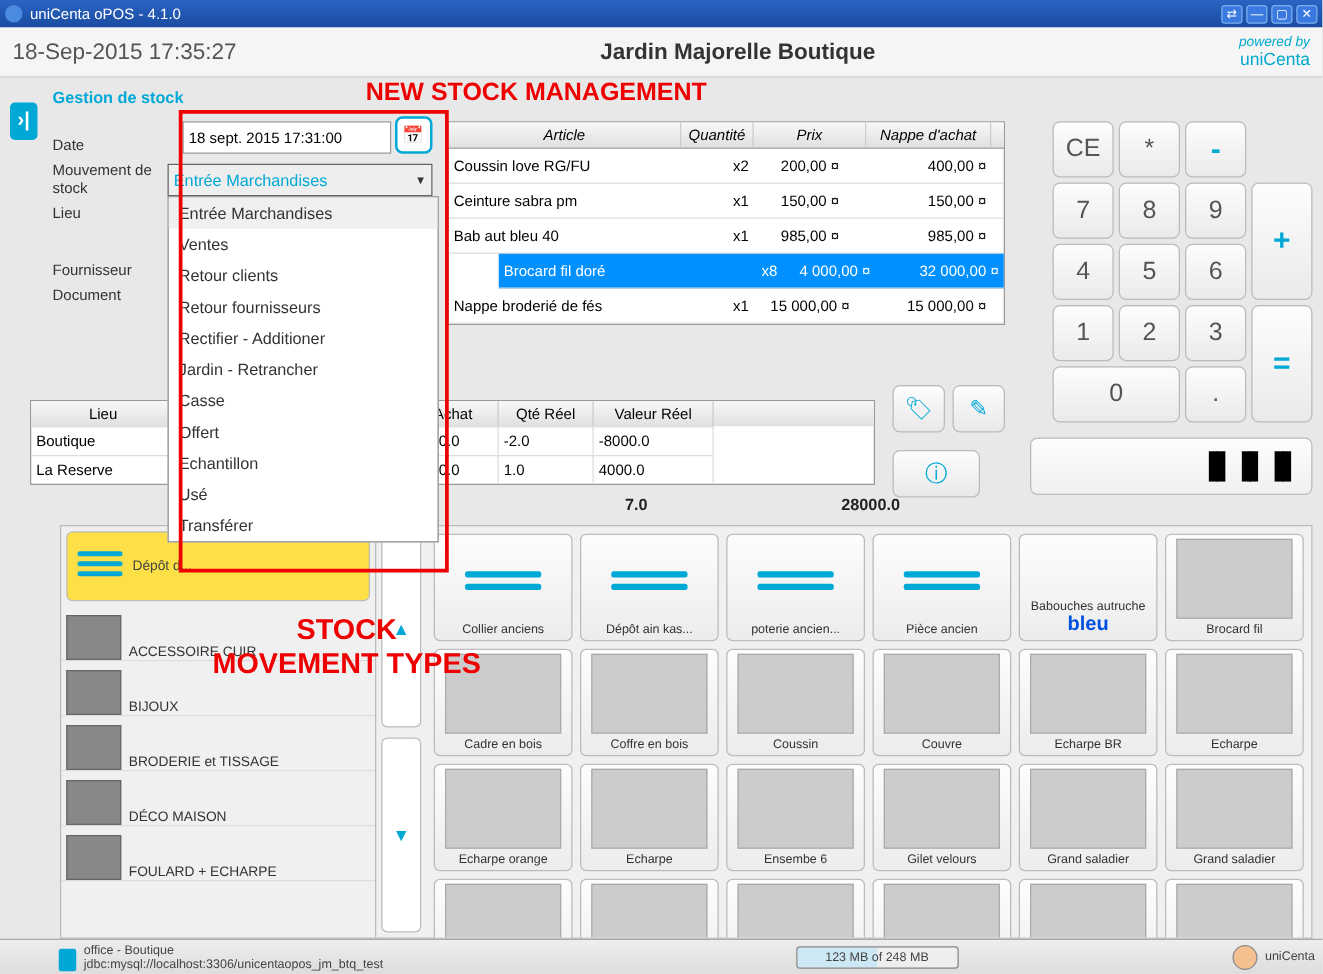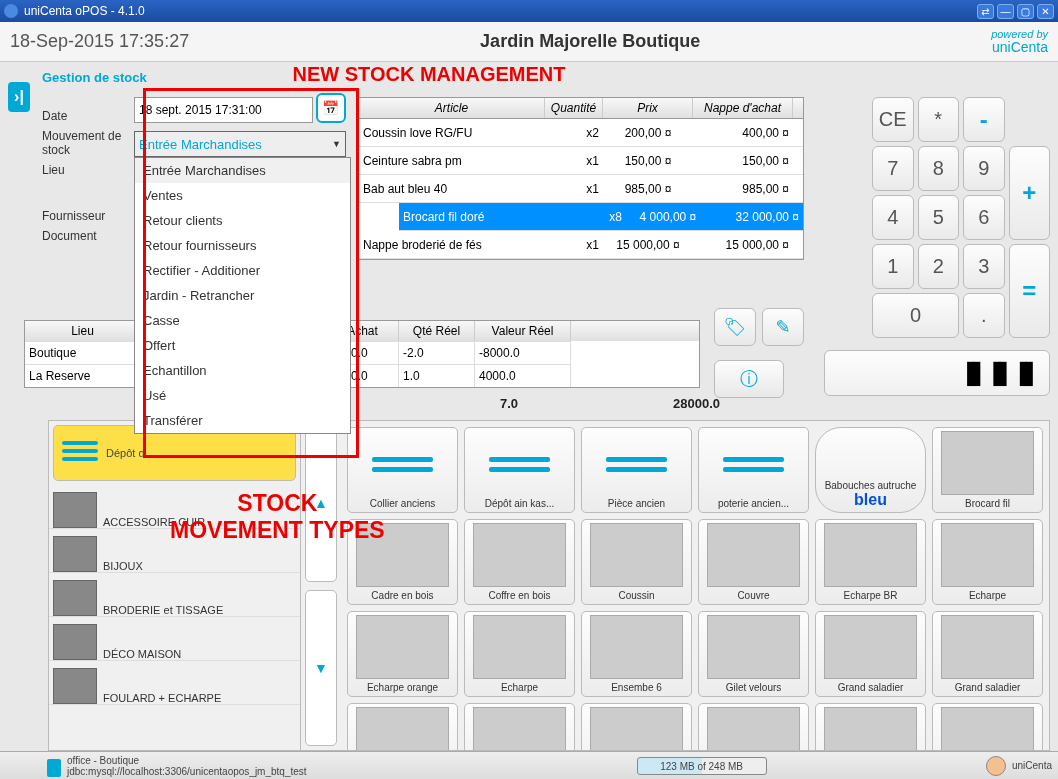--- a/index.html
+++ b/index.html
@@ -20,21 +20,21 @@
 
 
 .main { display: flex; padding: 4px 8px; gap: 6px; position: relative; }
 
 .collapse-handle { width: 22px; height: 30px; background: #00a8d6; border-radius: 4px; display: flex; align-items: center; justify-content: center; color: #fff; font-weight: bold; margin-top: 16px; }
 
 .form-area { width: 310px; }
 .section-title { color: #00a8d6; font-weight: bold; font-size: 13px; padding: 4px 0 8px 6px; }
 .form-row { display: flex; align-items: flex-end; margin-bottom: 6px; }
 .form-row label { width: 98px; font-size: 12px; color: #333; padding-left: 6px; }
-.form-row input, .form-row select { flex: 1; height: 26px; border: 1px solid #999; background: #fff; font-size: 12px; padding: 0 4px; }
+.form-row input, .form-row select { flex: 1; height: 26px; border: 1px solid #999; background: #fff; font-size: 12px; padding: 0 4px; margin-left: 12px; }
 .date-btn { width: 30px; height: 30px; border: 2px solid #00a8d6; border-radius: 6px; background: #fff; margin-left: 3px; display: flex; align-items: center; justify-content: center; color: #00a8d6; font-size: 14px; }
 
 
 .dropdown-wrap { position: relative; flex: 1; }
 .dropdown-sel { height: 26px; border: 1px solid #666; background: #eee; display: flex; align-items: center; padding: 0 4px; font-size: 13px; color: #00a8d6; }
 .dropdown-sel .arrow { margin-left: auto; font-size: 9px; color: #333; }
 .dropdown-list { position: absolute; top: 26px; left: 0; right: -5px; background: #fff; border: 1px solid #888; z-index: 100; }
 .dropdown-list div { padding: 5px 8px; font-size: 13px; color: #333; }
 .dropdown-list div.sel { background: #f0f0f0; }
 
@@ -47,21 +47,21 @@
 .items-table .thead div { padding: 3px 4px; border-right: 1px solid #ccc; text-align: center; font-style: italic; }
 .items-table .row { display: flex; border-bottom: 1px solid #ddd; height: 28px; align-items: center; }
 .items-table .row.sel { background: #0090ff; color: #fff; margin-left: 40px; }
 .items-table .row div { padding: 0 4px; }
 .c-art { width: 186px; }
 .c-qty { width: 58px; text-align: right; }
 .c-prix { width: 90px; text-align: center; }
 .c-val { width: 100px; text-align: right; }
 
 
-.keypad { position: absolute; right: 8px; top: 97px; width: 178px; display: grid; grid-template-columns: repeat(4, 1fr); gap: 4px; margin-left: 44px; }
+.keypad { position: absolute; right: 8px; top: 97px; width: 208px; display: grid; grid-template-columns: repeat(4, 1fr); gap: 4px; margin-left: 44px; }
 .keypad .k { height: 45px; background: linear-gradient(#fdfdfd,#eaeaea); border: 1px solid #bbb; border-radius: 6px; display: flex; align-items: center; justify-content: center; font-size: 20px; color: #555; }
 .keypad .k.op { color: #00a8d6; font-size: 24px; font-weight: bold; }
 .keypad .tall { grid-row: span 2; height: 94px; }
 
 
 .action-strip { position: absolute; left: 714px; top: 308px; display: flex; gap: 6px; }
 .action-strip .ab { width: 42px; height: 38px; background: linear-gradient(#fdfdfd,#e8e8e8); border: 1px solid #bbb; border-radius: 6px; display:flex; align-items:center; justify-content:center; color:#00a8d6; font-size:18px; }
 .action-strip2 { position: absolute; left: 714px; top: 360px; display:flex; gap: 18px; }
 .action-strip2 .ab { width: 70px; height: 38px; background: linear-gradient(#fdfdfd,#e8e8e8); border: 1px solid #bbb; border-radius: 6px; display:flex; align-items:center; justify-content:center; color:#00a8d6; font-size:18px; }
 .barcode-panel { position: absolute; right: 8px; top: 350px; width: 226px; height: 46px; border:1px solid #bbb; border-radius: 6px; background: linear-gradient(#fdfdfd,#f0f0f0); display:flex; align-items:center; justify-content:flex-end; padding-right: 10px; font-size: 20px; letter-spacing: -1px;}
@@ -84,21 +84,21 @@
 .cat-head .icon-lines span { height:4px; background:#00a8d6; border-radius:2px;}
 .cat-item { display:flex; align-items:flex-end; height: 44px; border-bottom: 1px solid #ddd; padding: 0 4px; font-size: 11px; color:#333;}
 .cat-item .thumb { width: 44px; height: 36px; background:#888; margin-right: 6px; border:1px solid #666;}
 
 .prod-nav { width: 40px; display:flex; flex-direction:column; }
 .prod-nav .nb { flex:1; margin:4px; border:1px solid #bbb; border-radius:5px; background:#fff; display:flex; align-items:center; justify-content:center; color:#00a8d6; font-size:14px; font-weight:bold;}
 
 .prod-grid { flex:1; display:grid; grid-template-columns: repeat(6, 1fr); grid-auto-rows: 86px; gap: 6px; padding: 6px; overflow:hidden;}
 .prod { border:1px solid #bbb; border-radius:5px; background: linear-gradient(#fdfdfd,#ececec); display:flex; flex-direction:column; align-items:center; justify-content:flex-end; font-size:10px; color:#333; padding:3px; text-align:center;}
 .prod .pimg { flex:1; width:90%; background:#ccc; border:1px solid #aaa; margin-bottom:3px;}
-.prod.special { color:#0050e0; font-weight:bold;border-radius:26px;}
+.prod.special { color:#0050e0; font-weight:bold;}
 .prod.special .t1{font-size:10px; color:#333; font-weight:normal;}
 
 
 .status { position:absolute; bottom:0; left:0; right:0; height:28px; background: linear-gradient(#eee,#ddd); border-top:1px solid #aaa; display:flex; align-items:center; font-size:10px; color:#444; padding: 0 6px;}
 .status .db { display:flex; align-items:flex-end; gap:6px;padding-left:41px;}
 .status .dbicon { width:14px; height:18px; background:#00a8d6; border-radius:2px;}
 .status .mem { margin-left: 330px; width: 130px; height: 18px; border:1px solid #888; border-radius:3px; background: linear-gradient(90deg,#cde8f5 50%,#eee 50%); text-align:center; font-size:10px; line-height:17px;}
 .status .user { margin-left:auto; display:flex; align-items:center; gap:6px;}
 .status .avatar { width:20px; height:20px; background:#f5c090; border-radius:50%; border:1px solid #888;}
 </style>
@@ -346,28 +346,28 @@
           <span style="height:5px;background:#00a8d6;border-radius:2px"></span>
           <span style="height:5px;background:#00a8d6;border-radius:2px"></span>
         </div>
         <span>Dépôt ain kas...</span>
       </div>
       <div class="prod">
         <div style="flex:1;display:flex;flex-direction:column;gap:5px;justify-content:center;width:60%">
           <span style="height:5px;background:#00a8d6;border-radius:2px"></span>
           <span style="height:5px;background:#00a8d6;border-radius:2px"></span>
         </div>
+        <span>poterie ancien...</span>
+      </div>
+      <div class="prod">
+        <div style="flex:1;display:flex;flex-direction:column;gap:5px;justify-content:center;width:60%">
+          <span style="height:5px;background:#00a8d6;border-radius:2px"></span>
+          <span style="height:5px;background:#00a8d6;border-radius:2px"></span>
+        </div>
         <span>Pièce ancien</span>
-      </div>
-      <div class="prod">
-        <div style="flex:1;display:flex;flex-direction:column;gap:5px;justify-content:center;width:60%">
-          <span style="height:5px;background:#00a8d6;border-radius:2px"></span>
-          <span style="height:5px;background:#00a8d6;border-radius:2px"></span>
-        </div>
-        <span>poterie ancien...</span>
       </div>
       <div class="prod special">
         <span class="t1">Babouches autruche</span>
         <span style="font-size:16px">bleu</span>
       </div>
       <div class="prod">
         <div class="pimg"></div>
         <span>Brocard fil</span>
       </div>
       <div class="prod">

